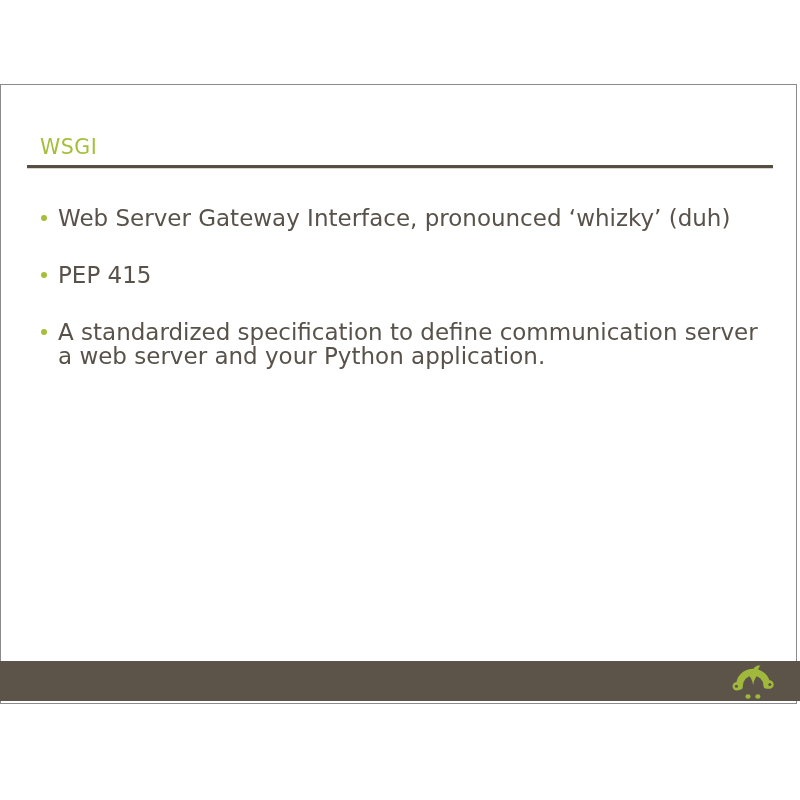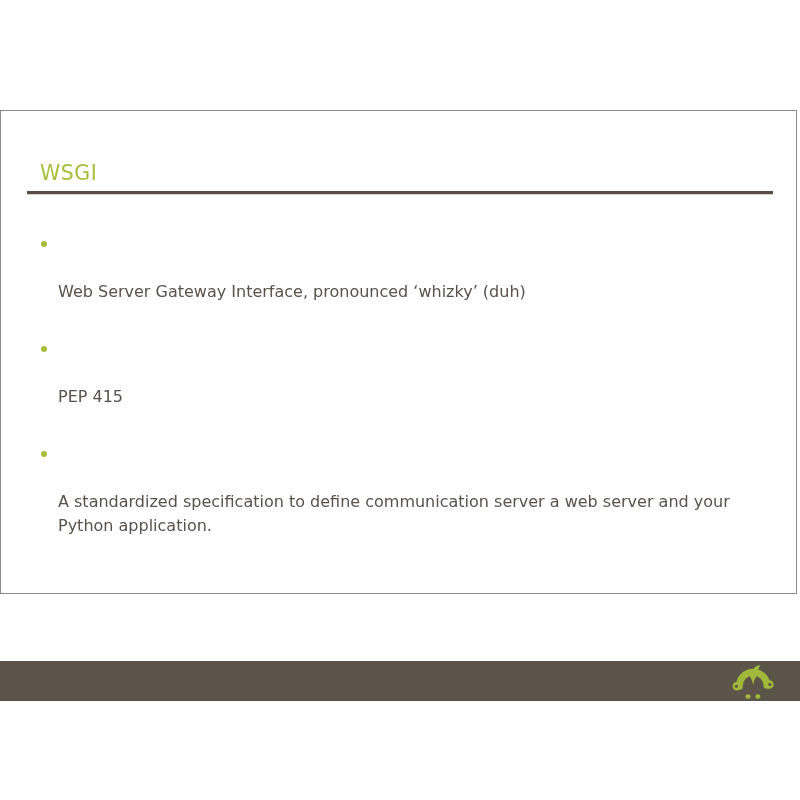--- a/index.html
+++ b/index.html
@@ -17,23 +17,23 @@
     position: relative;
     width: 800px;
     height: 800px;
     background: #ffffff;
     overflow: hidden;
     font-family: "DejaVu Sans", "Liberation Sans", sans-serif;
   }
   .slide {
     position: absolute;
     left: 0px;
-    top: 110px;
+    top: 84px;
     width: 797px;
-    height: 484px;
+    height: 620px;
     background: #ffffff;
     border: 1px solid var(--slide-border);
   }
   .slide-title {
     position: absolute;
     left: 39px;
     top: 50px;
     font-size: 20.5px;
     font-weight: normal;
     letter-spacing: 0.5px;
@@ -63,25 +63,24 @@
   }
   .bullet-dot {
     flex: 0 0 auto;
     width: 6px;
     height: 6px;
     border-radius: 50%;
     background: var(--accent-green);
     margin: 9px 11px 0 1px;
   }
   .bullet-text {
-    font-size: 16px;
+    font-size: 23px;
     line-height: 24px;
     color: var(--body-text);
     max-width: 714px;
-    margin-top: 48px;
   }
   .footer-bar {
     position: absolute;
     left: 0;
     top: 661px;
     width: 800px;
     height: 40px;
     background: var(--footer-bar);
   }
   .footer-logo {

